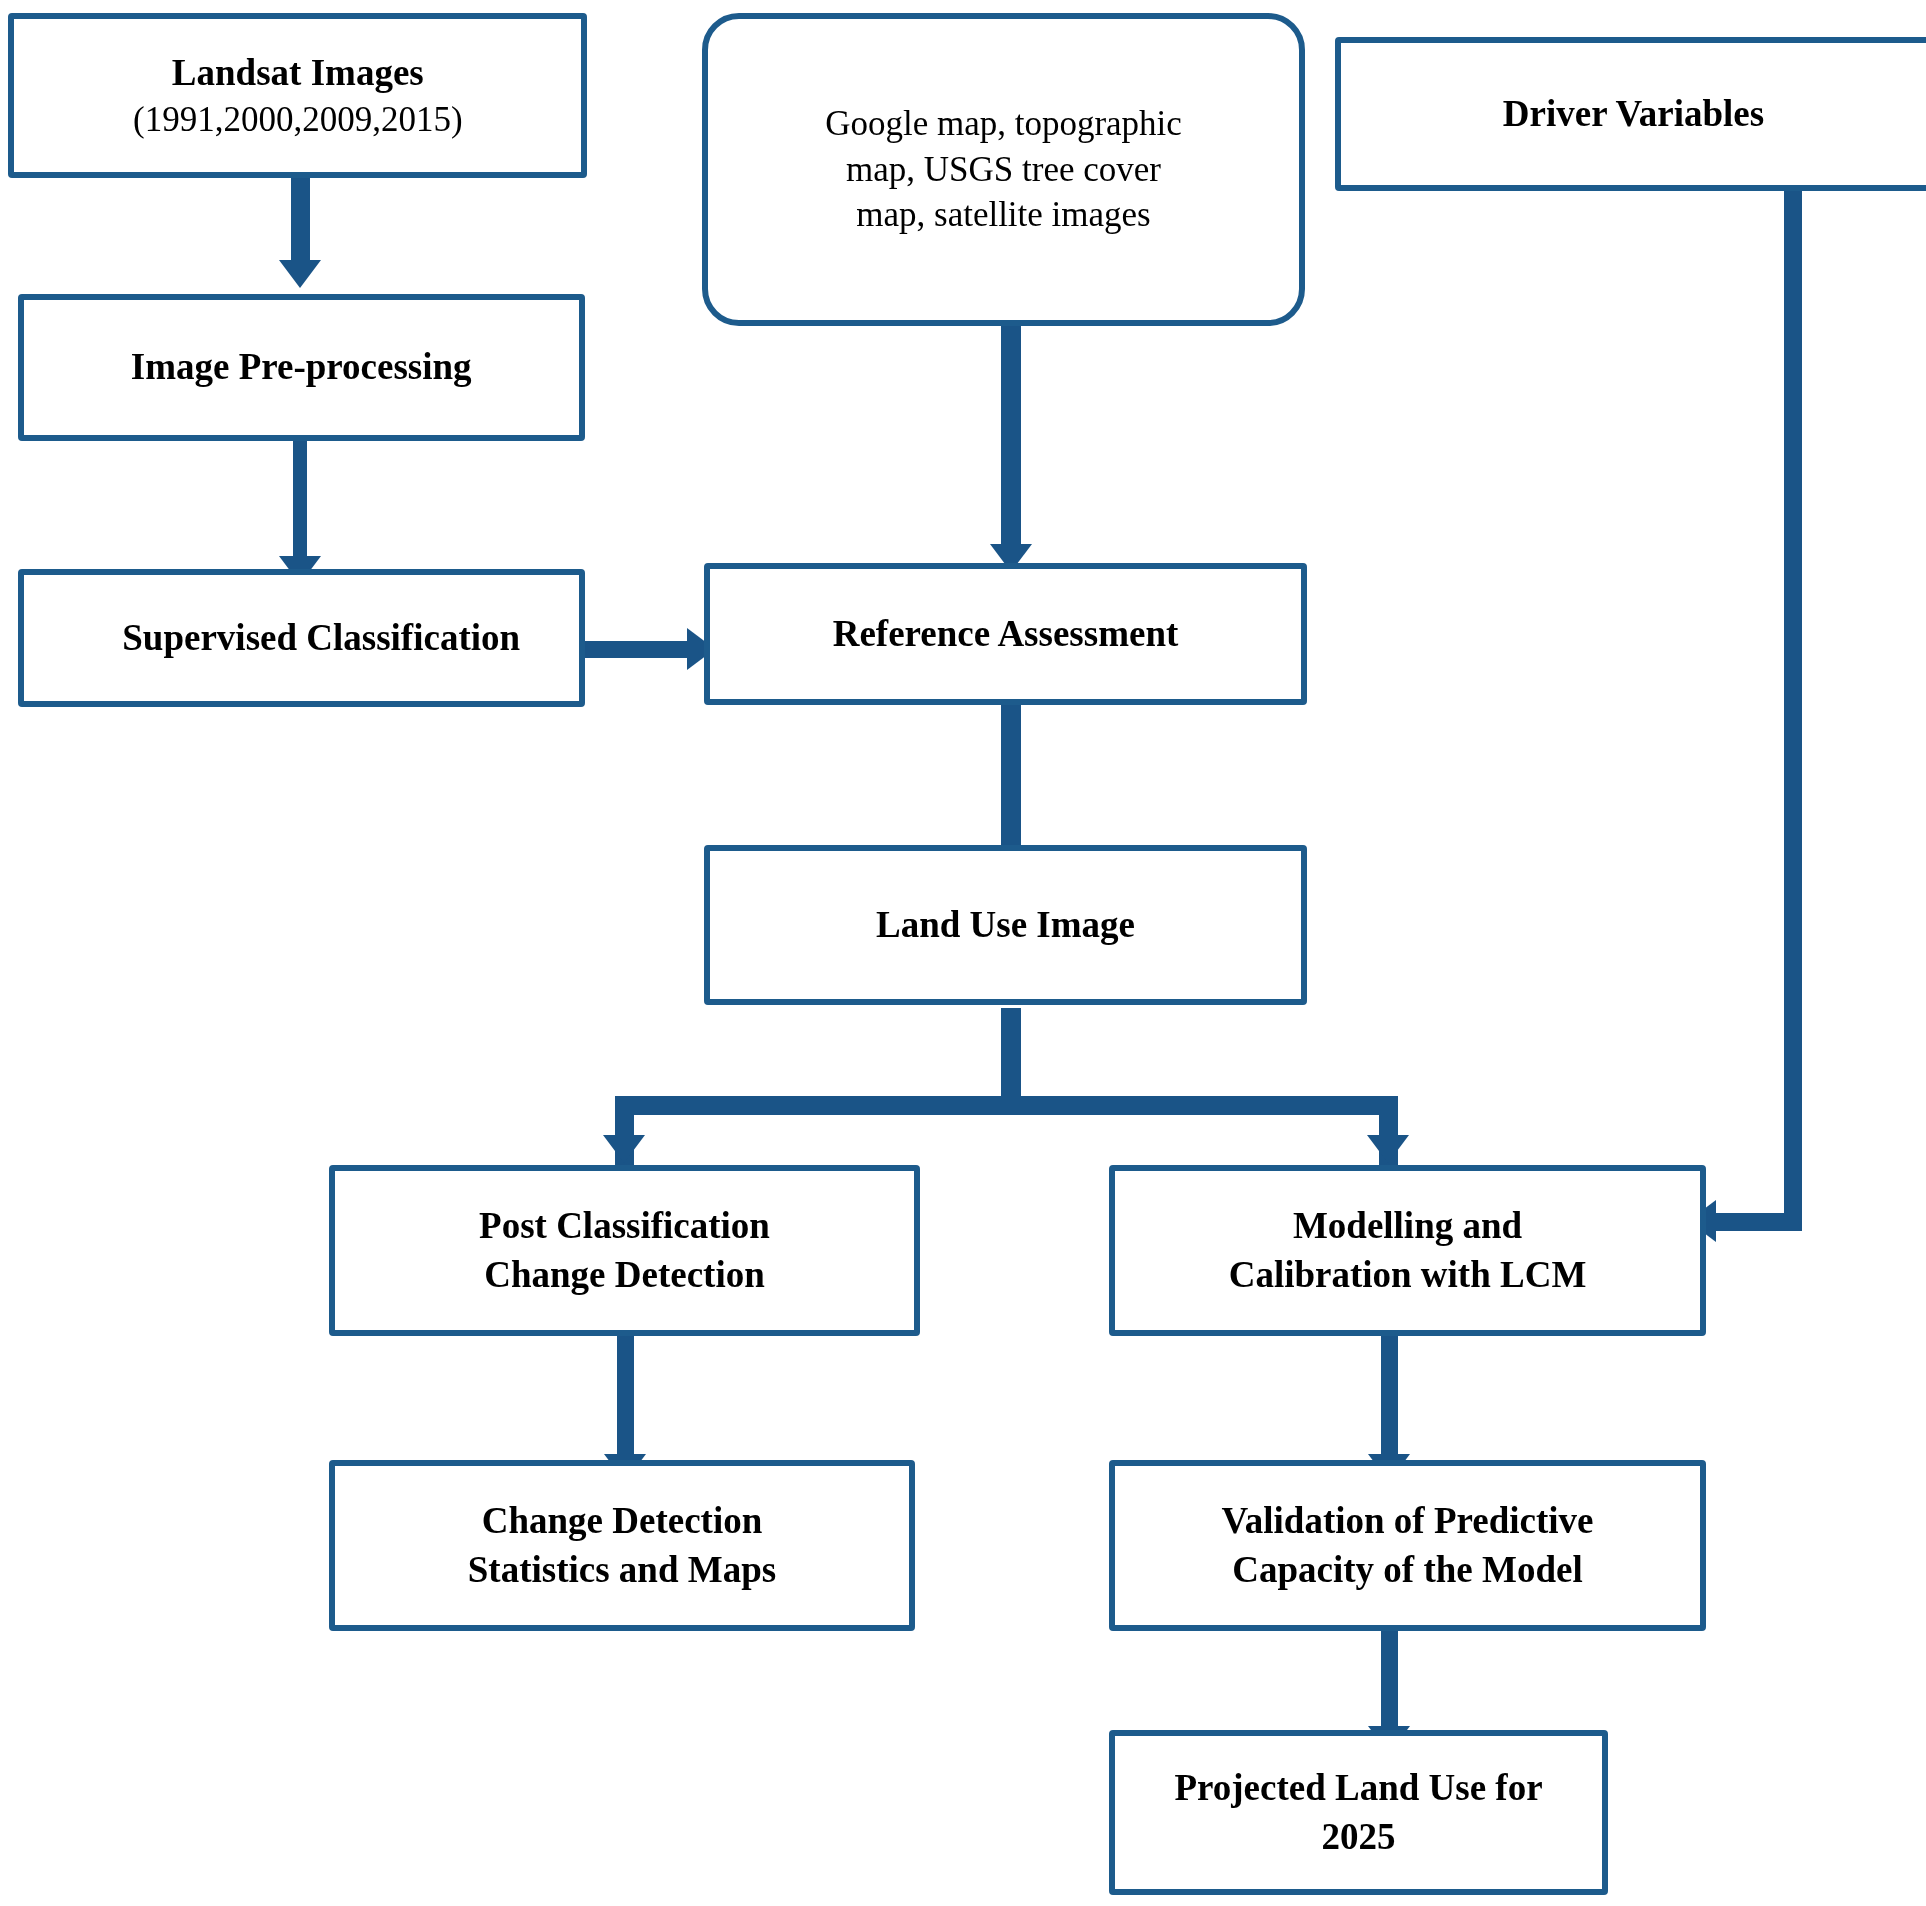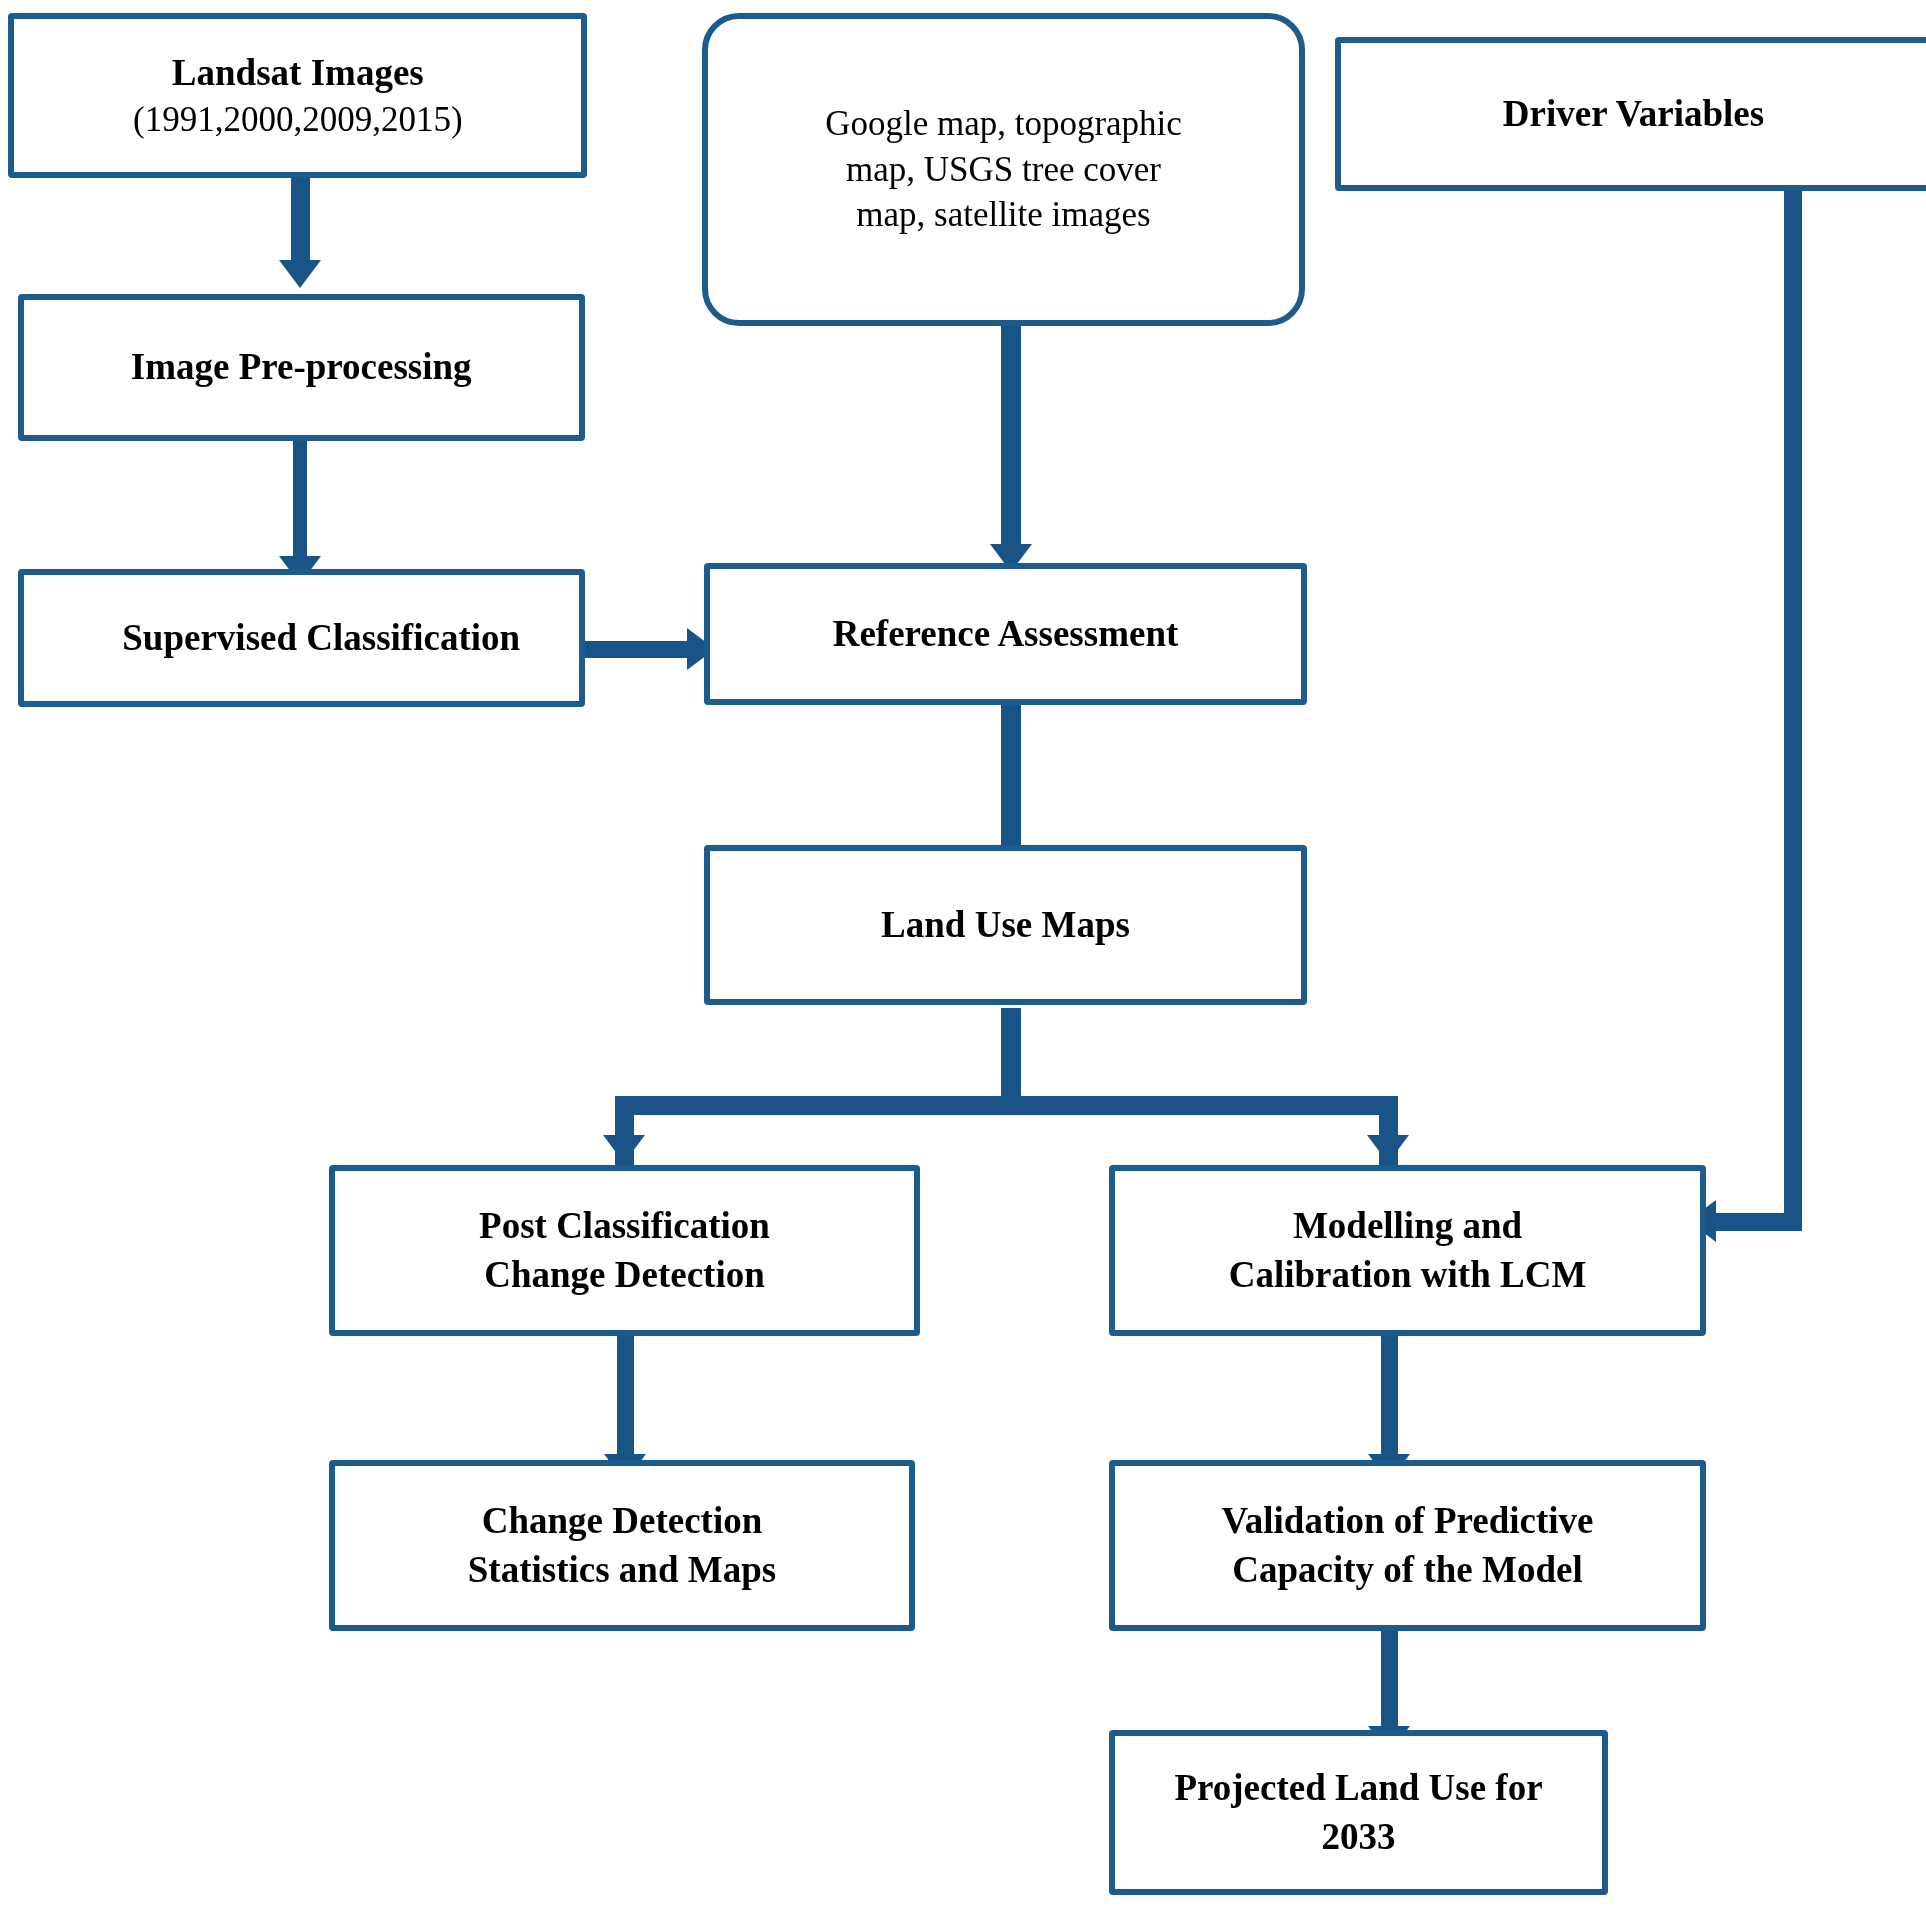--- a/index.html
+++ b/index.html
@@ -150,21 +150,21 @@
   </div>
 
   <div class="node" style="left:704px; top:563px; width:603px; height:142px;">
     <span class="lines">
       <span class="ln bold">Reference Assessment</span>
     </span>
   </div>
 
   <div class="node" style="left:704px; top:845px; width:603px; height:160px;">
     <span class="lines">
-      <span class="ln bold">Land Use Maps</span>
+      <span class="ln bold">Land Use Image</span>
     </span>
   </div>
 
   <div class="node" style="left:329px; top:1165px; width:591px; height:171px;">
     <span class="lines">
       <span class="ln bold">Post Classification</span>
       <span class="ln bold">Change Detection</span>
     </span>
   </div>
 
@@ -185,18 +185,18 @@
   <div class="node" style="left:1109px; top:1460px; width:597px; height:171px;">
     <span class="lines">
       <span class="ln bold">Validation of Predictive</span>
       <span class="ln bold">Capacity of the Model</span>
     </span>
   </div>
 
   <div class="node" style="left:1109px; top:1730px; width:499px; height:165px;">
     <span class="lines">
       <span class="ln bold">Projected Land Use for</span>
-      <span class="ln bold">2033</span>
+      <span class="ln bold">2025</span>
     </span>
   </div>
 
 </div>
 
 
 </body></html>

